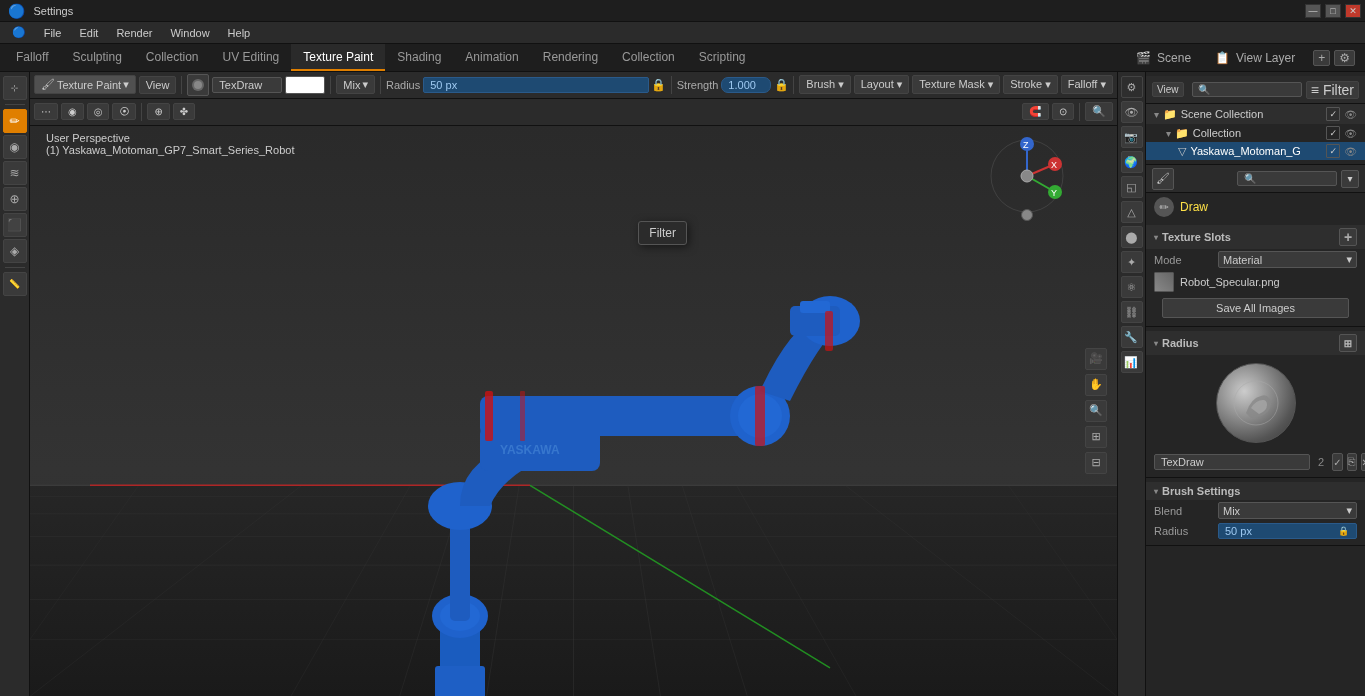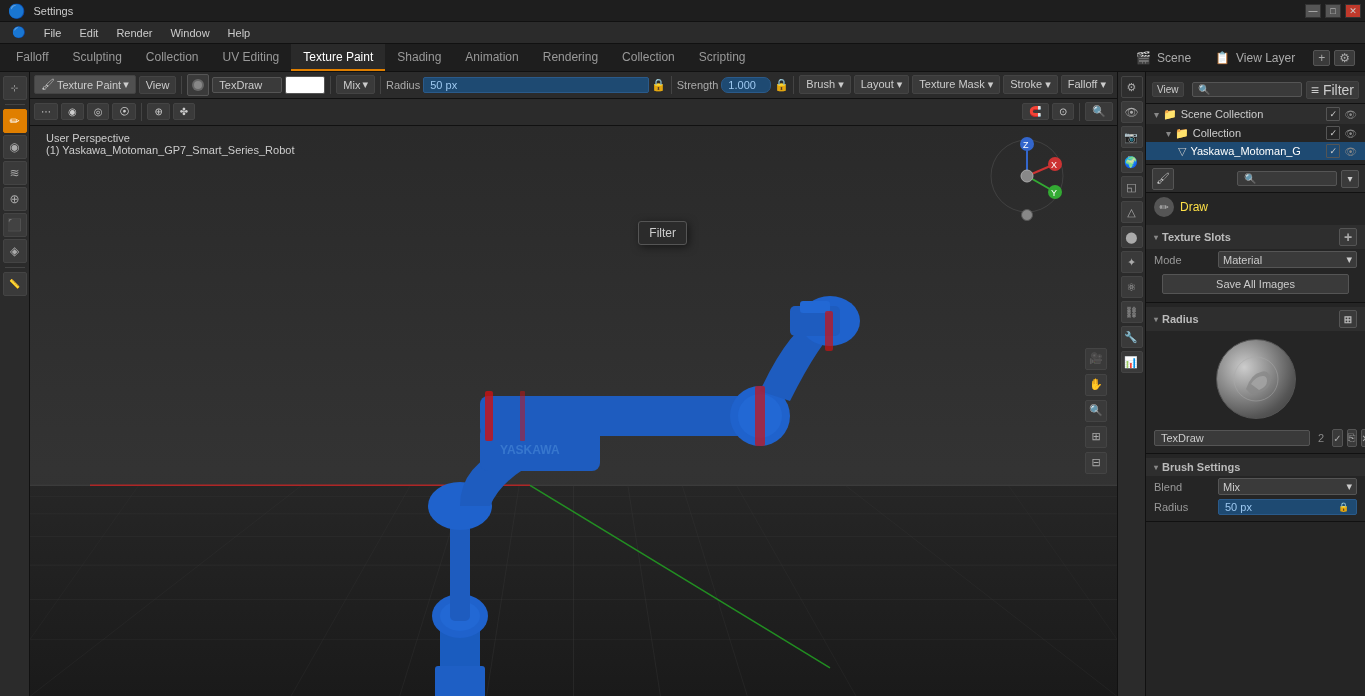--- a/index.html
+++ b/index.html
@@ -758,20 +758,24 @@
         </div>
 
         <div class="prop-row">
           <span class="prop-label">Mode</span>
           <div class="prop-dropdown">
             <span>Material</span>
             <span>▾</span>
           </div>
         </div>
 
+        <div class="texture-item">
+          <div class="tex-thumb" style="background: linear-gradient(45deg, #888, #666);"></div>
+          <span>Robot_Specular.png</span>
+        </div>
 
         <div class="save-all-btn">Save All Images</div>
       </div>
 
       <div class="prop-section">
         <div class="prop-section-header">
           <span class="triangle">▾</span>
           <span>Radius</span>
           <div style="flex:1;"></div>
           <div style="width:18px; height:18px; background:#3a3a3a; border:1px solid #555; border-radius:2px; display:flex; align-items:center; justify-content:center; font-size:10px; cursor:pointer;">⊞</div>

